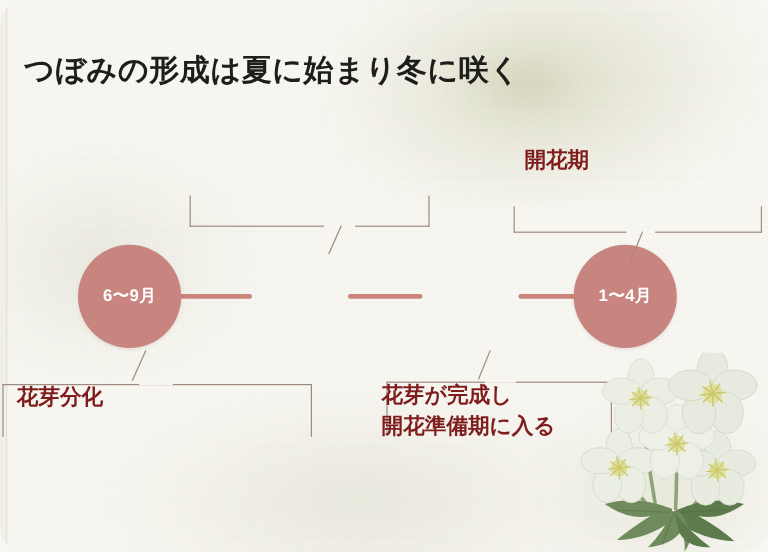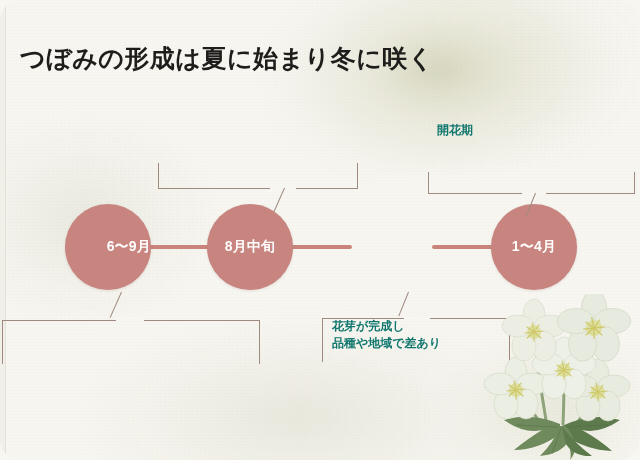--- a/index.html
+++ b/index.html
@@ -134,24 +134,24 @@
     top: 204px;
     box-shadow: 0 1px 3px rgba(120,80,74,0.14);
   }
   .node-label {
     color: #ffffff;
     font-size: 14px;
     font-weight: 700;
     letter-spacing: 0.2px;
     white-space: nowrap;
   }
-  .node-1 { left: 65px; justify-content: flex-end; }
+  .node-1 { left: 65px; }
   .node-2 { left: 207px; }
   .node-3 { left: 349px; }
-  .node-4 { left: 491px; }
+  .node-4 { left: 478px; }
   .conn-1 { left: 148px; width: 62px; }
   .conn-2 { left: 290px; width: 62px; }
   .conn-3 { left: 432px; width: 62px; }
 
   
   .bracket {
     position: absolute;
     box-sizing: border-box;
     border-color: #9e8a7e;
     border-style: solid;
@@ -171,25 +171,26 @@
     pointer-events: none;
   }
   .notch {
     position: absolute;
     height: 3px;
     background: #f7f6f1;
     pointer-events: none;
   }
   .callout-text {
     position: absolute;
-    font-size: 12px;
+    font-size: 18px;
     font-weight: 700;
-    color: #0f766e;
+    color: #7f1d1d;
     line-height: 1.45;
     white-space: nowrap;
+    font-family: Liberation Mono, monospace;
   }
   .callout-text .ln { display: block; }
 
   
   
   .bk-peak { left: 158px; top: 163px; width: 200px; height: 26px; }
   .tx-peak { left: 178px; top: 145px; }
   .nt-peak { left: 270px; top: 187px; width: 26px; }
   .ld-peak { left: 284px; top: 188px; height: 26px; transform: rotate(24deg); }
 
@@ -200,21 +201,21 @@
   .ld-bloom { left: 535px; top: 193px; height: 26px; transform: rotate(22deg); }
 
   
   .bk-diff { left: 2px; top: 320px; width: 258px; height: 44px; }
   .tx-diff { left: 14px; top: 320px; }
   .nt-diff { left: 116px; top: 318px; width: 28px; }
   .ld-diff { left: 121px; top: 292px; height: 28px; transform: rotate(24deg); }
 
   
   .bk-ready { left: 322px; top: 318px; width: 188px; height: 44px; }
-  .tx-ready { left: 332px; top: 318px; }
+  .tx-ready { left: 318px; top: 318px; }
   .nt-ready { left: 404px; top: 316px; width: 26px; }
   .ld-ready { left: 408px; top: 292px; height: 26px; transform: rotate(22deg); }
 
   
   .flowers {
     position: absolute;
     right: 0px;
     bottom: 0px;
     width: 160px;
     height: 166px;
@@ -237,50 +238,48 @@
 
   <div class="title">つぼみの形成は夏に始まり冬に咲く</div>
 
   <div class="connector conn-1"></div>
   <div class="connector conn-2"></div>
   <div class="connector conn-3"></div>
 
   <div class="node node-1">
     <span class="node-label">6〜9月</span>
   </div>
-  <div class="node node-2">
-    <span class="node-label">8月中旬</span>
-  </div>
   <div class="node node-4">
     <span class="node-label">1〜4月</span>
   </div>
 
   <div class="bracket bracket-up bk-peak"></div>
   <div class="notch nt-peak"></div>
   <div class="leader ld-peak"></div>
 
   <div class="bracket bracket-up bk-bloom"></div>
   <div class="notch nt-bloom"></div>
   <div class="leader ld-bloom"></div>
   <div class="callout-text tx-bloom">
     <span class="ln">開花期</span>
   </div>
 
   <div class="bracket bracket-down bk-diff"></div>
   <div class="notch nt-diff"></div>
   <div class="leader ld-diff"></div>
   <div class="callout-text tx-diff">
+    <span class="ln">花芽分化</span>
   </div>
 
   <div class="bracket bracket-down bk-ready"></div>
   <div class="notch nt-ready"></div>
   <div class="leader ld-ready"></div>
   <div class="callout-text tx-ready">
     <span class="ln">花芽が完成し</span>
-    <span class="ln">品種や地域で差あり</span>
+    <span class="ln">開花準備期に入る</span>
   </div>
 
   <svg class="flowers" viewBox="0 0 160 166">
     <defs>
       <g id="petal-set">
         <ellipse cx="0" cy="-17" rx="11" ry="16"></ellipse>
         <ellipse cx="16" cy="-6" rx="16" ry="11"></ellipse>
         <ellipse cx="10" cy="14" rx="12" ry="15"></ellipse>
         <ellipse cx="-10" cy="14" rx="12" ry="15"></ellipse>
         <ellipse cx="-16" cy="-6" rx="16" ry="11"></ellipse>

